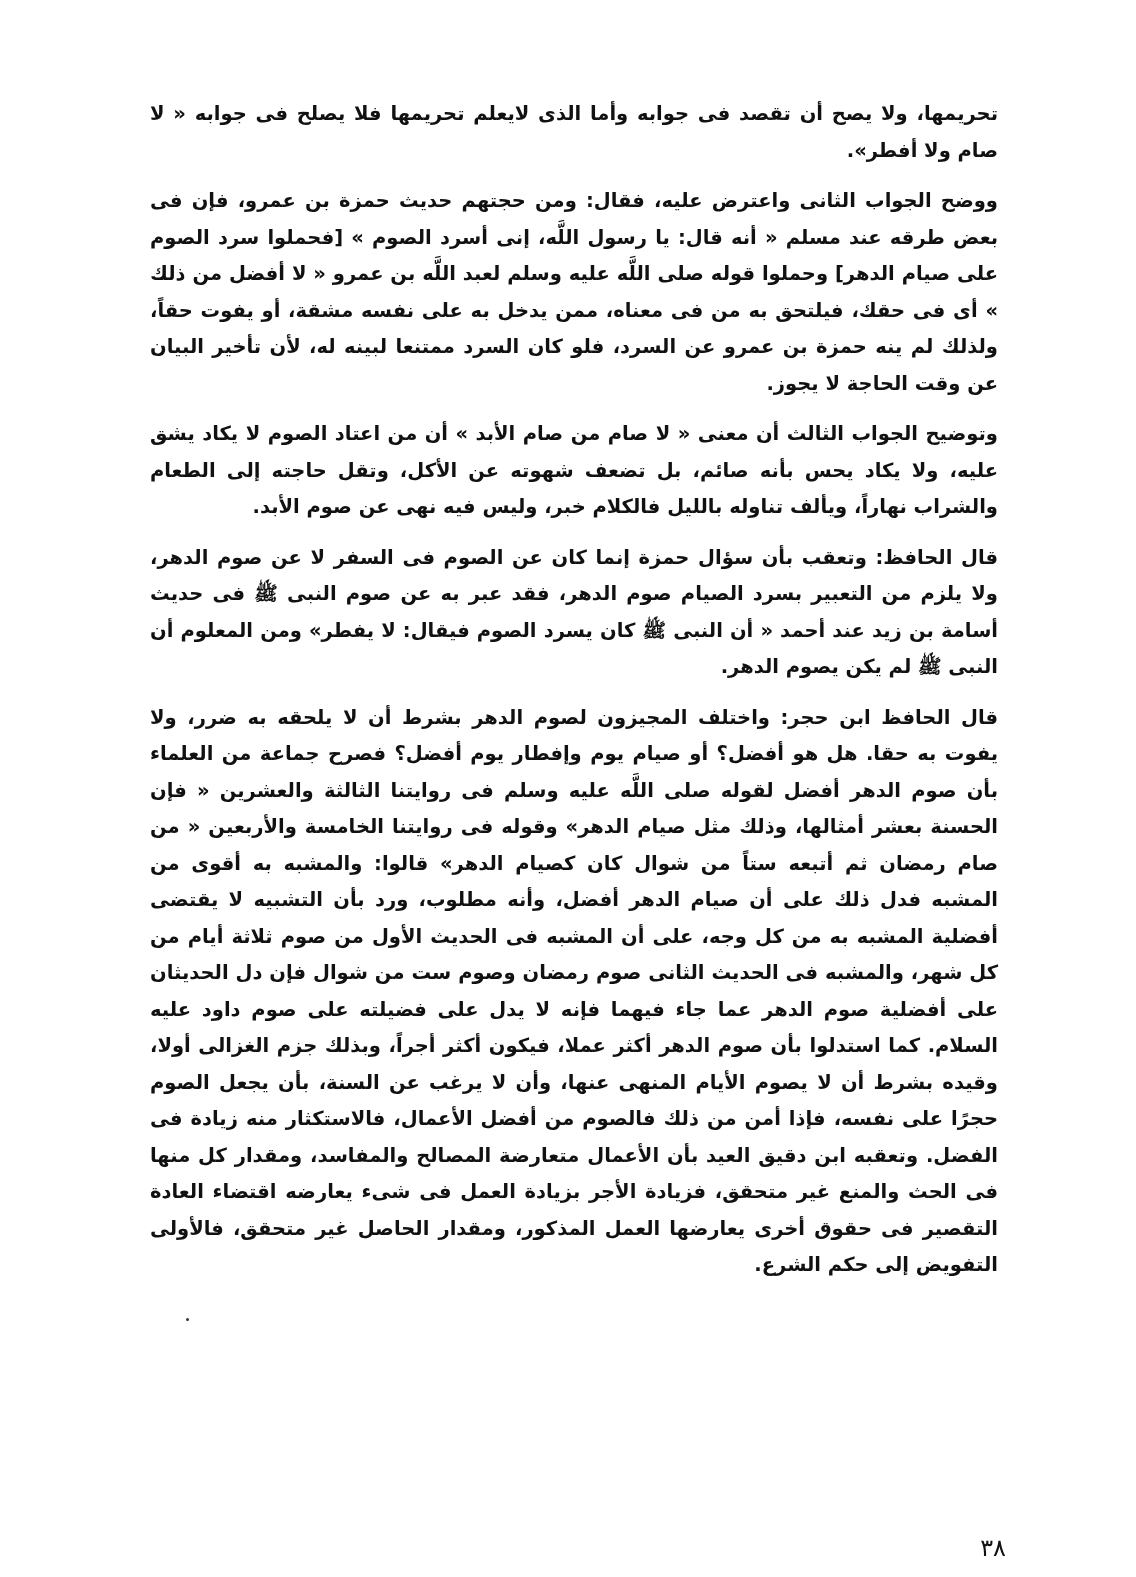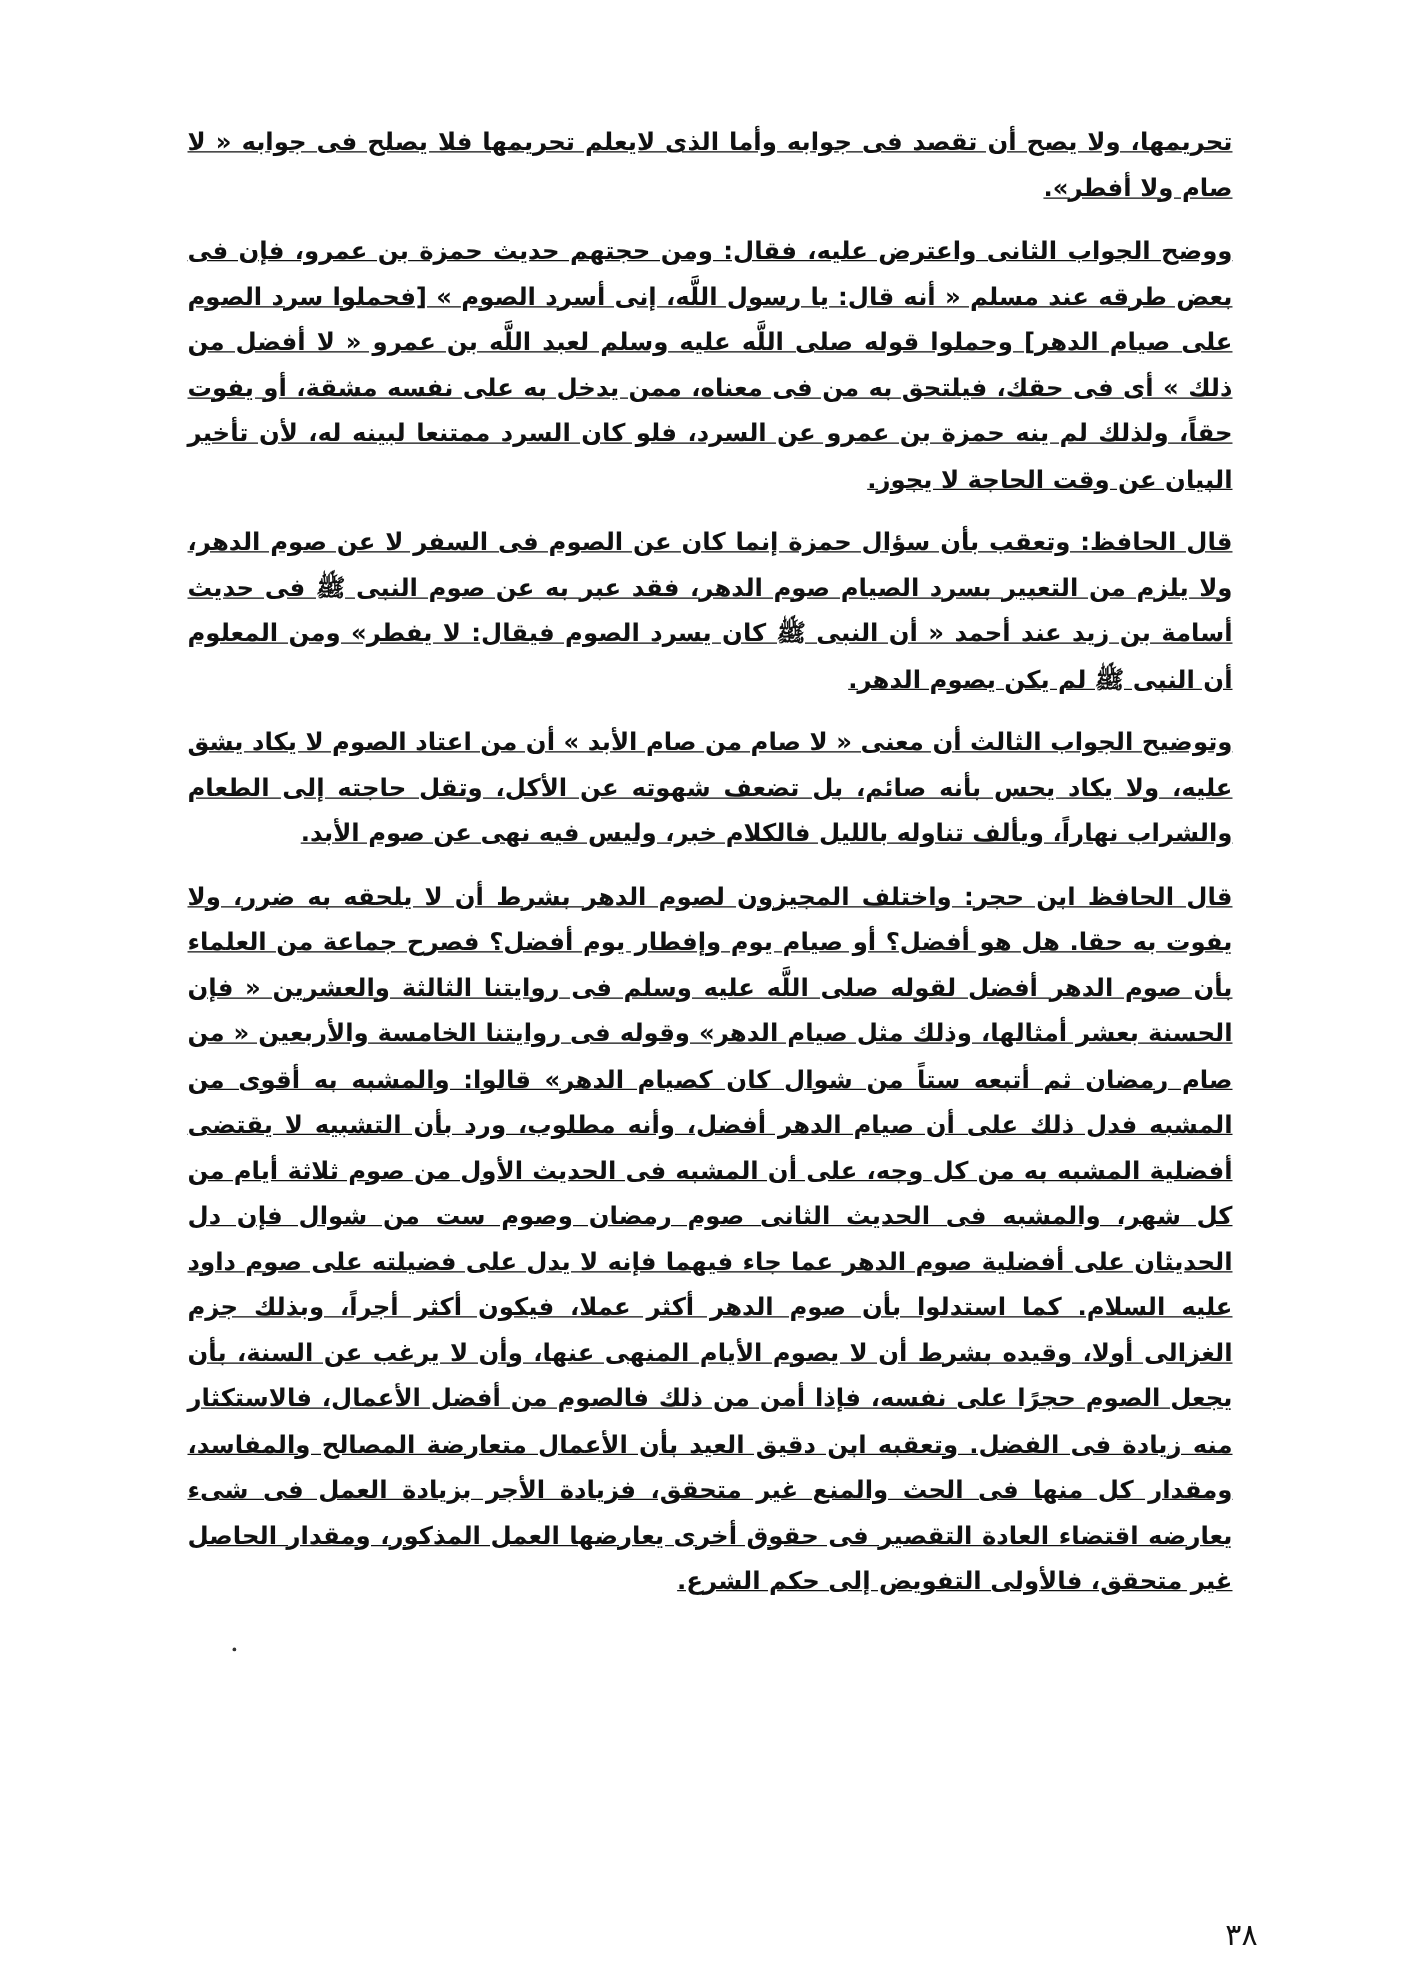--- a/index.html
+++ b/index.html
@@ -18,25 +18,24 @@
       left: 150px;
       top: 96px;
       width: 848px;
       direction: rtl;
       font-family: "DejaVu Sans", sans-serif;
       font-size: 19.5px;
       color: #111111;
       font-weight: bold;
     }
     .para {
-      margin: 0 12px 14px 0;
+      margin: 0 0 14px 0;
       line-height: 36.5px;
       text-align: justify;
       text-align-last: right;
-      text-decoration: underline;
     }
     .page-number {
       position: absolute;
       right: 130px;
       top: 1534px;
       font-family: "DejaVu Serif", serif;
       font-size: 24px;
       color: #111111;
       direction: rtl;
     }
@@ -47,20 +46,20 @@
       border-radius: 50%;
       background: #333;
     }
   </style>
 </head>
 <body>
 
 <div class="page">
   <p class="para">تحريمها، ولا يصح أن تقصد فى جوابه وأما الذى لايعلم تحريمها فلا يصلح فى جوابه « لا صام ولا أفطر».</p>
   <p class="para">ووضح الجواب الثانى واعترض عليه، فقال: ومن حجتهم حديث حمزة بن عمرو، فإن فى بعض طرقه عند مسلم « أنه قال: يا رسول اللَّه، إنى أسرد الصوم » [فحملوا سرد الصوم على صيام الدهر] وحملوا قوله صلى اللَّه عليه وسلم لعبد اللَّه بن عمرو « لا أفضل من ذلك » أى فى حقك، فيلتحق به من فى معناه، ممن يدخل به على نفسه مشقة، أو يفوت حقاً، ولذلك لم ينه حمزة بن عمرو عن السرد، فلو كان السرد ممتنعا لبينه له، لأن تأخير البيان عن وقت الحاجة لا يجوز.</p>
+  <p class="para">وتوضيح الجواب الثالث أن معنى « لا صام من صام الأبد » أن من اعتاد الصوم لا يكاد يشق عليه، ولا يكاد يحس بأنه صائم، بل تضعف شهوته عن الأكل، وتقل حاجته إلى الطعام والشراب نهاراً، ويألف تناوله بالليل فالكلام خبر، وليس فيه نهى عن صوم الأبد.</p>
   <p class="para">قال الحافظ: وتعقب بأن سؤال حمزة إنما كان عن الصوم فى السفر لا عن صوم الدهر، ولا يلزم من التعبير بسرد الصيام صوم الدهر، فقد عبر به عن صوم النبى ﷺ فى حديث أسامة بن زيد عند أحمد « أن النبى ﷺ كان يسرد الصوم فيقال: لا يفطر» ومن المعلوم أن النبى ﷺ لم يكن يصوم الدهر.</p>
-  <p class="para">وتوضيح الجواب الثالث أن معنى « لا صام من صام الأبد » أن من اعتاد الصوم لا يكاد يشق عليه، ولا يكاد يحس بأنه صائم، بل تضعف شهوته عن الأكل، وتقل حاجته إلى الطعام والشراب نهاراً، ويألف تناوله بالليل فالكلام خبر، وليس فيه نهى عن صوم الأبد.</p>
   <p class="para">قال الحافظ ابن حجر: واختلف المجيزون لصوم الدهر بشرط أن لا يلحقه به ضرر، ولا يفوت به حقا. هل هو أفضل؟ أو صيام يوم وإفطار يوم أفضل؟ فصرح جماعة من العلماء بأن صوم الدهر أفضل لقوله صلى اللَّه عليه وسلم فى روايتنا الثالثة والعشرين « فإن الحسنة بعشر أمثالها، وذلك مثل صيام الدهر» وقوله فى روايتنا الخامسة والأربعين « من صام رمضان ثم أتبعه ستاً من شوال كان كصيام الدهر» قالوا: والمشبه به أقوى من المشبه فدل ذلك على أن صيام الدهر أفضل، وأنه مطلوب، ورد بأن التشبيه لا يقتضى أفضلية المشبه به من كل وجه، على أن المشبه فى الحديث الأول من صوم ثلاثة أيام من كل شهر، والمشبه فى الحديث الثانى صوم رمضان وصوم ست من شوال فإن دل الحديثان على أفضلية صوم الدهر عما جاء فيهما فإنه لا يدل على فضيلته على صوم داود عليه السلام. كما استدلوا بأن صوم الدهر أكثر عملا، فيكون أكثر أجراً، وبذلك جزم الغزالى أولا، وقيده بشرط أن لا يصوم الأيام المنهى عنها، وأن لا يرغب عن السنة، بأن يجعل الصوم حجرًا على نفسه، فإذا أمن من ذلك فالصوم من أفضل الأعمال، فالاستكثار منه زيادة فى الفضل. وتعقبه ابن دقيق العيد بأن الأعمال متعارضة المصالح والمفاسد، ومقدار كل منها فى الحث والمنع غير متحقق، فزيادة الأجر بزيادة العمل فى شىء يعارضه اقتضاء العادة التقصير فى حقوق أخرى يعارضها العمل المذكور، ومقدار الحاصل غير متحقق، فالأولى التفويض إلى حكم الشرع.</p>
 </div>
 
 <div class="page-number">٣٨</div>
 
 <span class="speck" style="left:186px; top:1318px;"></span>
 
 </body></html>

